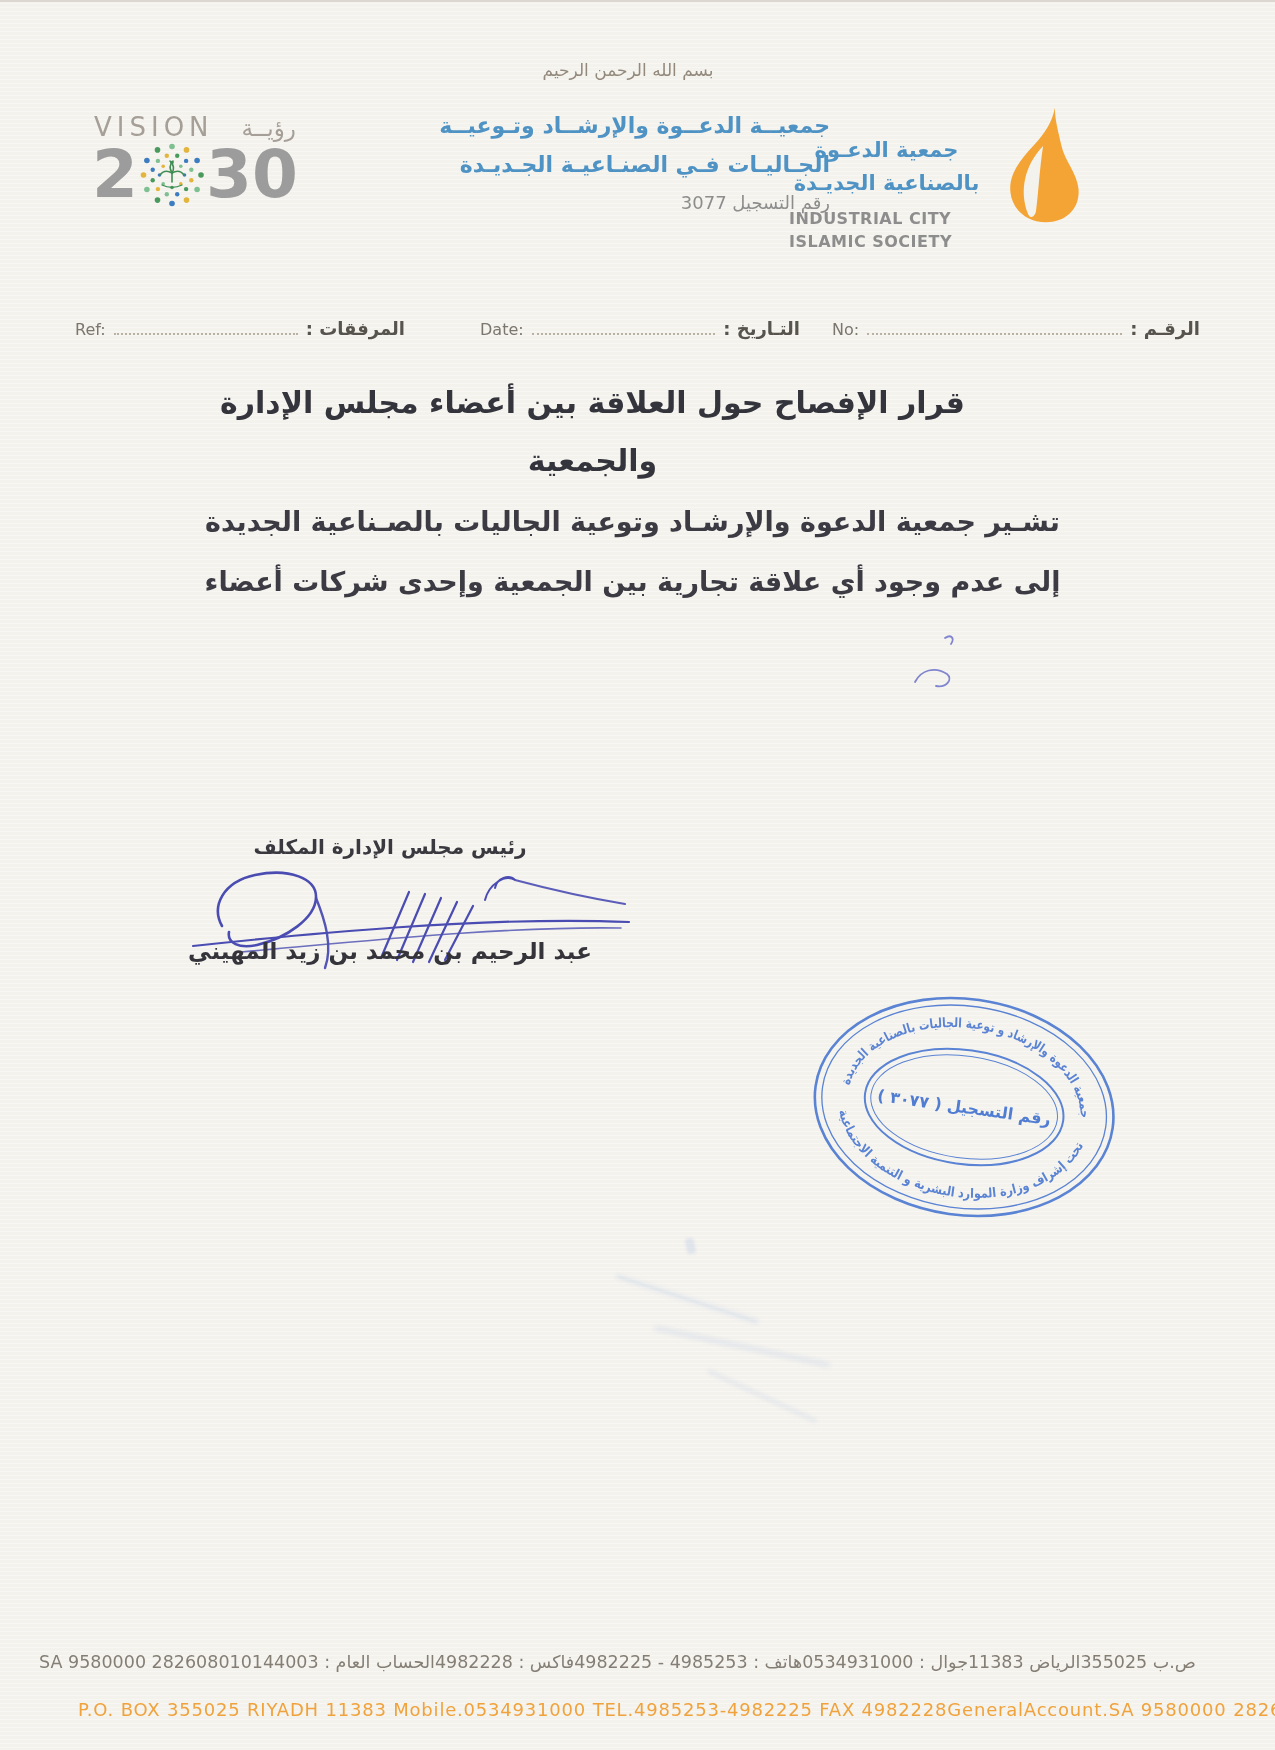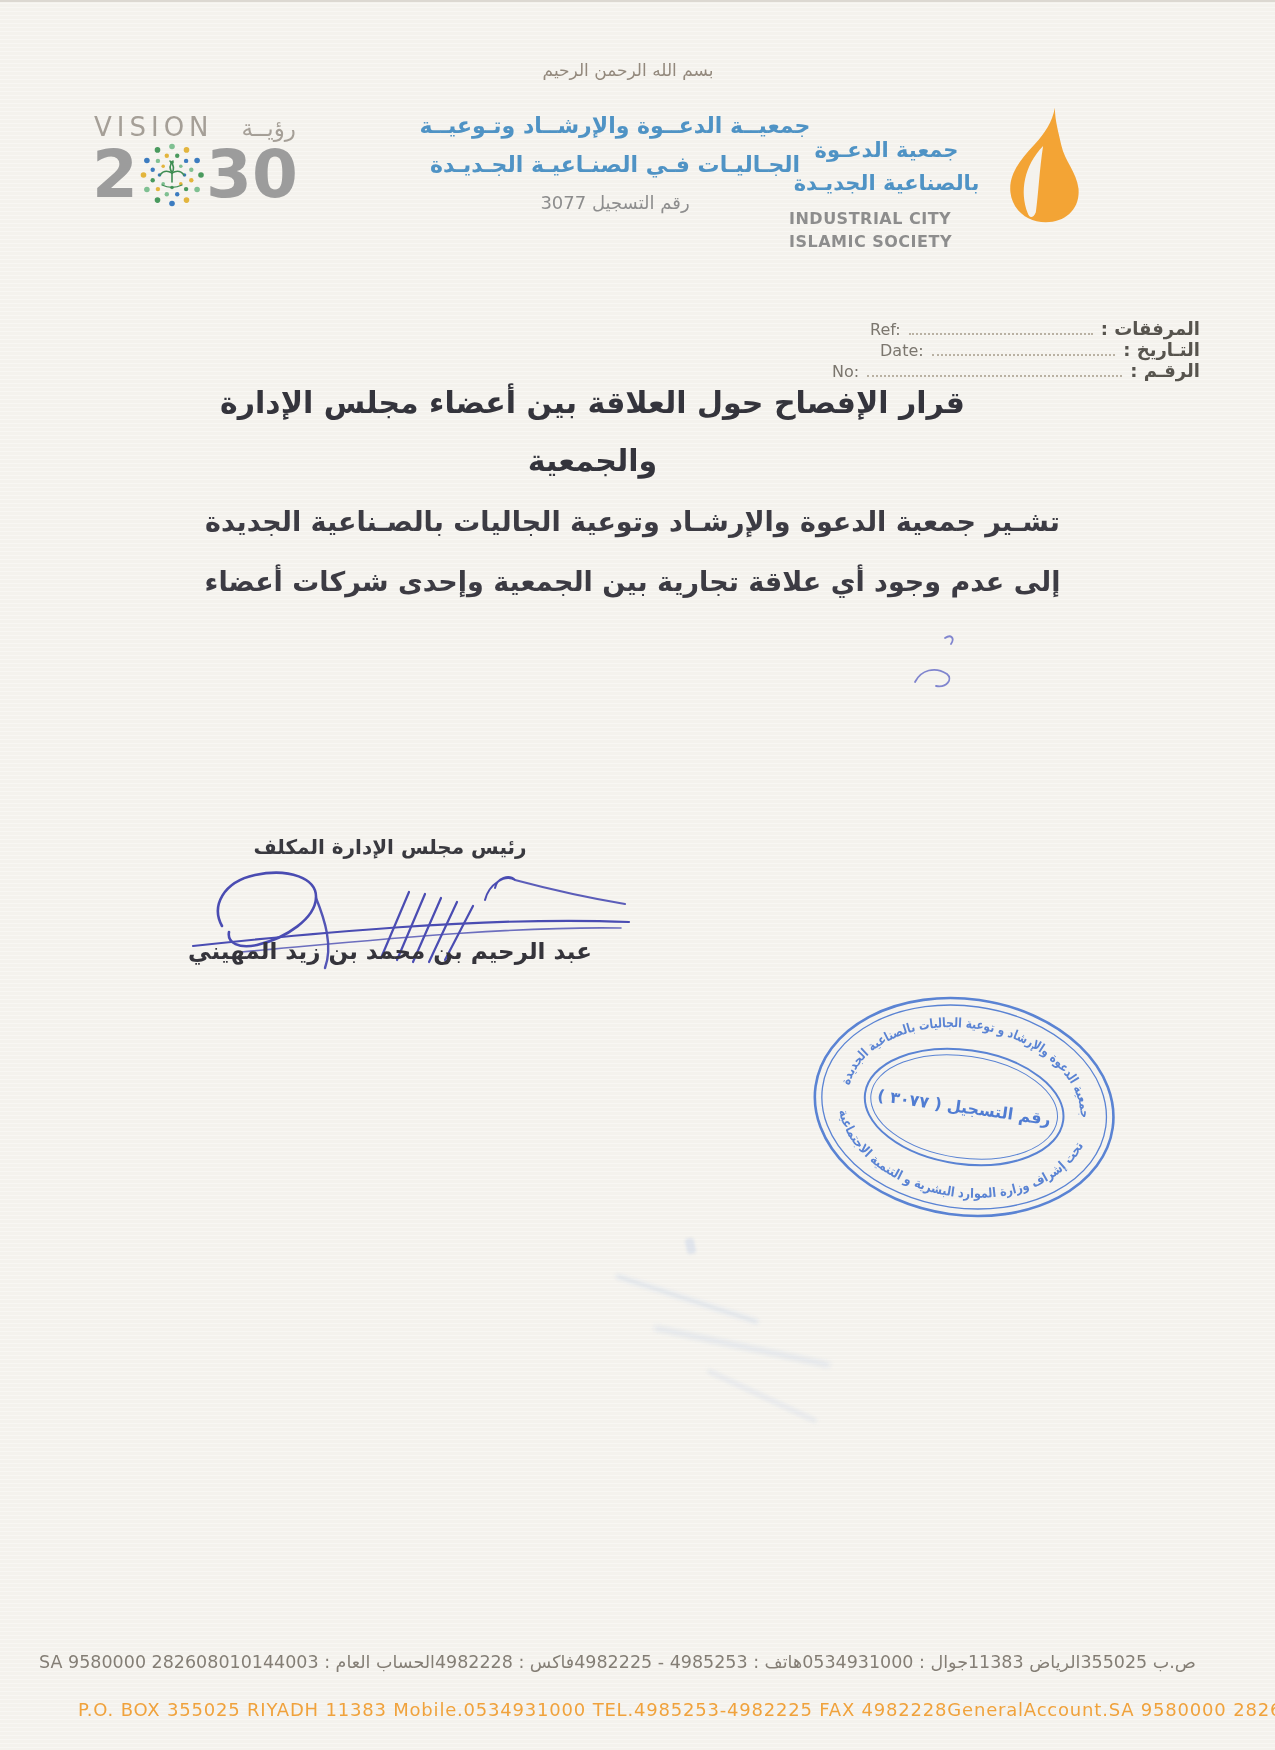--- a/index.html
+++ b/index.html
@@ -14,32 +14,32 @@
   
   .bismillah{top:58px;left:0;width:1170px;text-align:center;font-size:17px;color:#93897d;direction:rtl;padding-left:43px;}
   
   .vision-logo{top:110px;left:66px;width:258px;color:#a59f97;}
   .vision-row{display:flex;justify-content:center;align-items:baseline;gap:28px;}
   .vision-en{font-size:26px;letter-spacing:5px;}
   .vision-ar{font-size:23px;direction:rtl;}
   .vision-year{display:flex;align-items:center;justify-content:center;font-size:66px;font-weight:bold;color:#9c9c9c;line-height:1;margin-top:0px;}
   .vision-year svg{margin:0 1px;}
   
-  .org-center{top:104px;left:400px;width:430px;text-align:center;direction:rtl;}
+  .org-center{top:104px;left:400px;width:430px;direction:rtl;}
   .org-name{font-size:22px;font-weight:600;line-height:39px;}
   .org-sup{font-size:19px;color:#8d8d8d;margin-top:5px;}
   .org-reg{font-size:18px;color:#8d8d8d;margin-top:8px;}
   
   .org-right{top:104px;right:185px;display:flex;align-items:flex-start;gap:14px;}
   .soc-text{width:195px;padding-top:28px;}
   .soc-ar{font-size:21px;font-weight:600;text-align:center;line-height:33px;direction:rtl;}
   .soc-en{font-size:16px;font-weight:bold;color:#8d8d8d;letter-spacing:.5px;line-height:23px;text-align:left;}
   .soc-en:first-of-type{margin-top:6px;}
   
-  .ref-row{top:316px;left:75px;width:1125px;display:flex;align-items:flex-end;flex-direction:column;}
+  .ref-row{top:316px;left:75px;width:1125px;display:flex;align-items:flex-end;}
   .ref-group{display:flex;align-items:flex-end;}
   .g1{width:330px;}
   .g2{width:320px;margin-left:75px;}
   .g3{width:368px;margin-left:32px;}
   .dotline{flex:1;border-bottom:2px dotted #b9b1a3;margin:0 8px 4px;height:10px;}
   .en-label{font-size:16px;color:#7b766e;}
   .ar-label{font-size:18px;color:#57544e;direction:rtl;font-weight:600;}
   
   .doc-title{top:372px;left:0;width:1185px;text-align:center;font-size:30px;font-weight:bold;color:#34343c;line-height:58px;direction:rtl;}
   .doc-body{top:490px;left:80px;width:1105px;direction:rtl;text-align:center;font-size:27px;font-weight:600;color:#3c3b43;line-height:60px;}

